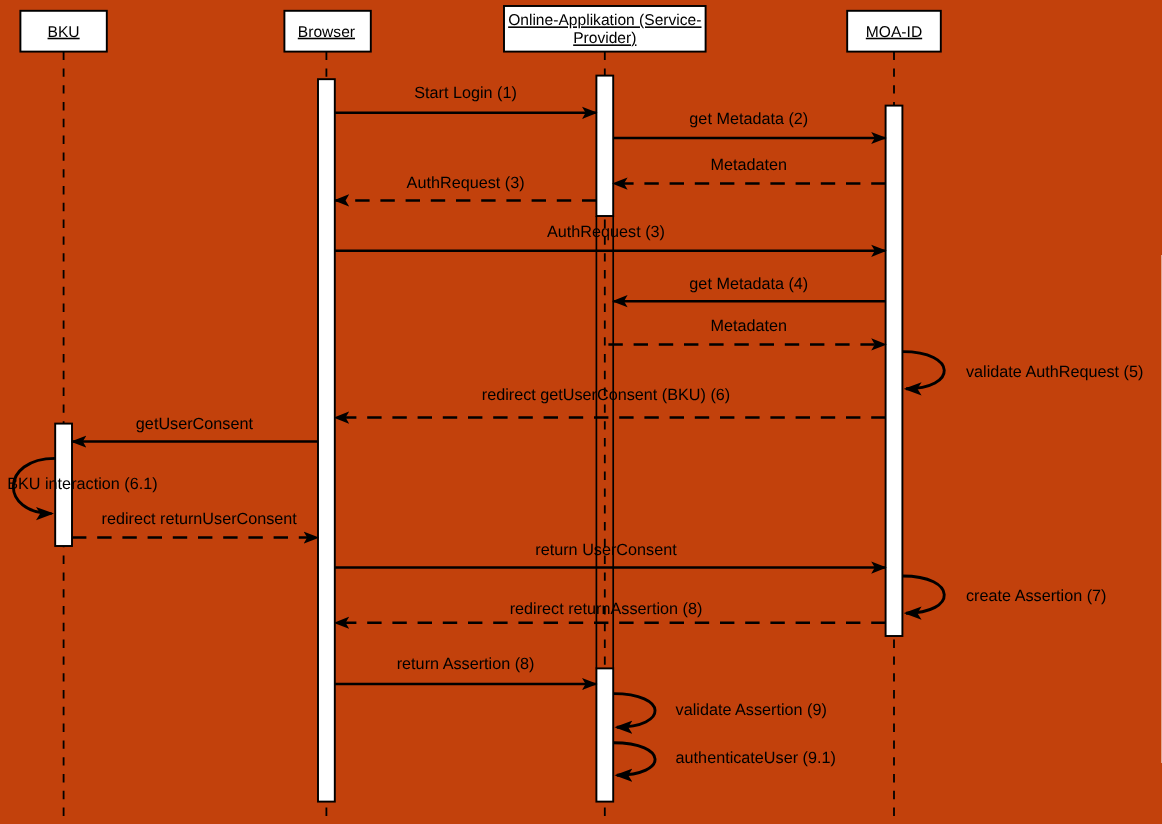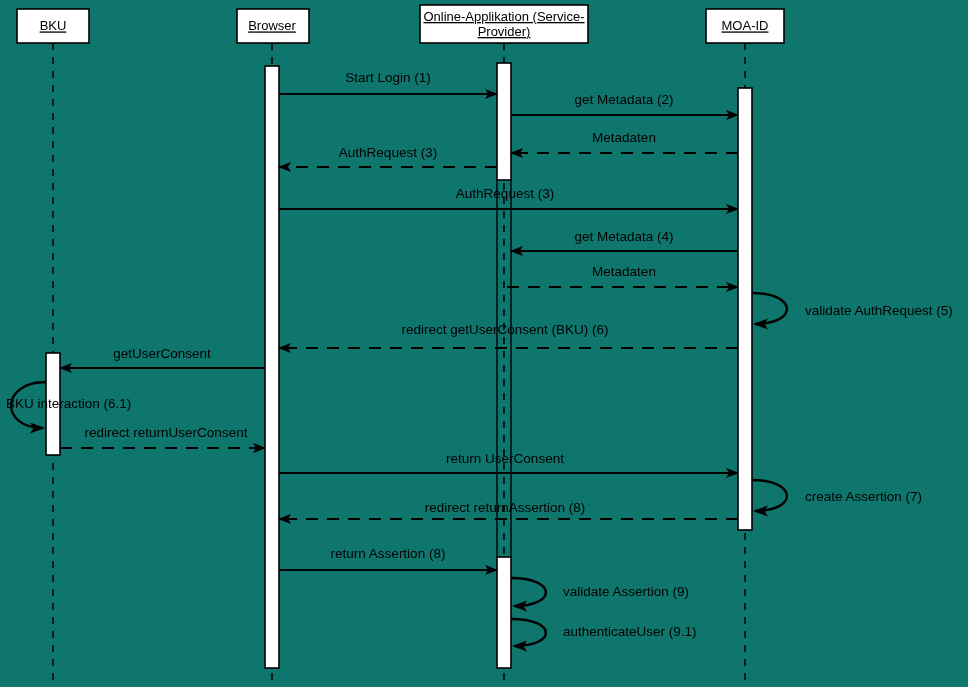--- a/index.html
+++ b/index.html
@@ -7,21 +7,21 @@
     padding: 0;
     background: #ffffff;
   }
   body {
     font-family: "Liberation Sans", sans-serif;
   }
   #diagram-root {
     position: relative;
     width: 968px;
     height: 687px;
-    background: #0f766e;
+    background: #c2410c;
     overflow: hidden;
   }
   svg#seq {
     display: block;
     width: 968px;
     height: 687px;
   }
   .lifeline-title {
     font-family: "Liberation Sans", sans-serif;
     font-size: 13px;

